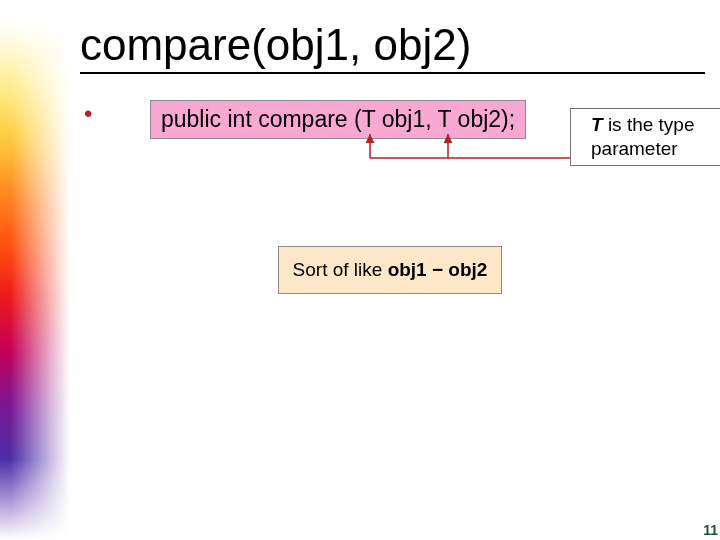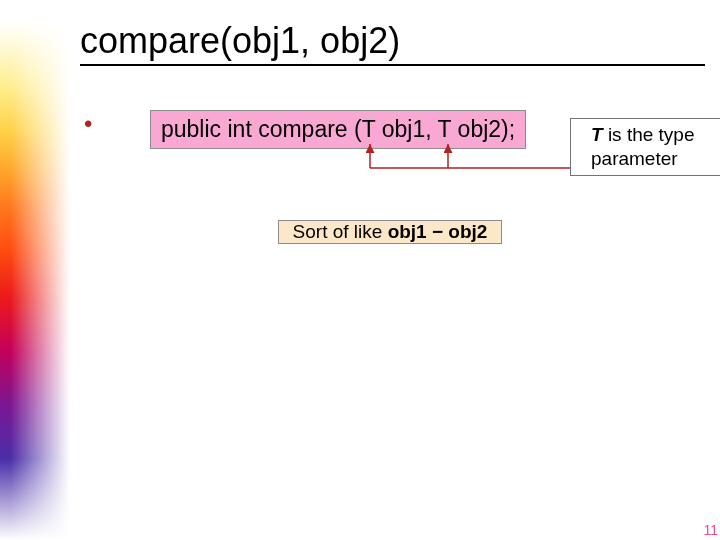--- a/index.html
+++ b/index.html
@@ -44,23 +44,23 @@
     background: linear-gradient(to right, rgba(255,255,255,0) 0%, rgba(255,255,255,0) 15%, rgba(255,255,255,1) 100%);
   }
   .content {
     position: absolute;
     left: 80px;
     top: 20px;
     right: 20px;
     bottom: 20px;
   }
   .title {
-    font-size: 36px;
+    font-size: 44px;
     font-weight: 400;
-    margin: 0 0 44px 0;
+    margin: 0 0 26px 0;
   }
   .title-underline {
     height: 2px;
     background: #000;
     width: 625px;
     margin-top: 2px;
   }
   ul.bullets {
     list-style: none;
     margin: 0;
@@ -109,30 +109,32 @@
     overflow: visible;
   }
   .sortof-container {
     text-align: center;
     margin-top: 18px;
   }
   .sortof-box {
     display: inline-block;
     background: #fce8c8;
     border: 1px solid #8c8c8c;
-    padding: 0 14px;
+    padding: 12px 14px;
     font-size: 19px;
+    margin-top: 36px;
   }
   .sortof-box .b { font-weight: bold; }
   .page-num {
     position: absolute;
     right: 2px;
     bottom: 2px;
     font-size: 14px;
-    color: #ec4899;
+    color: #14532d;
+    font-weight: bold;
   }
 </style>
 </head>
 <body>
 
 <div class="side-gradient"></div>
 
 <div class="content">
 
   <h1 class="title">

